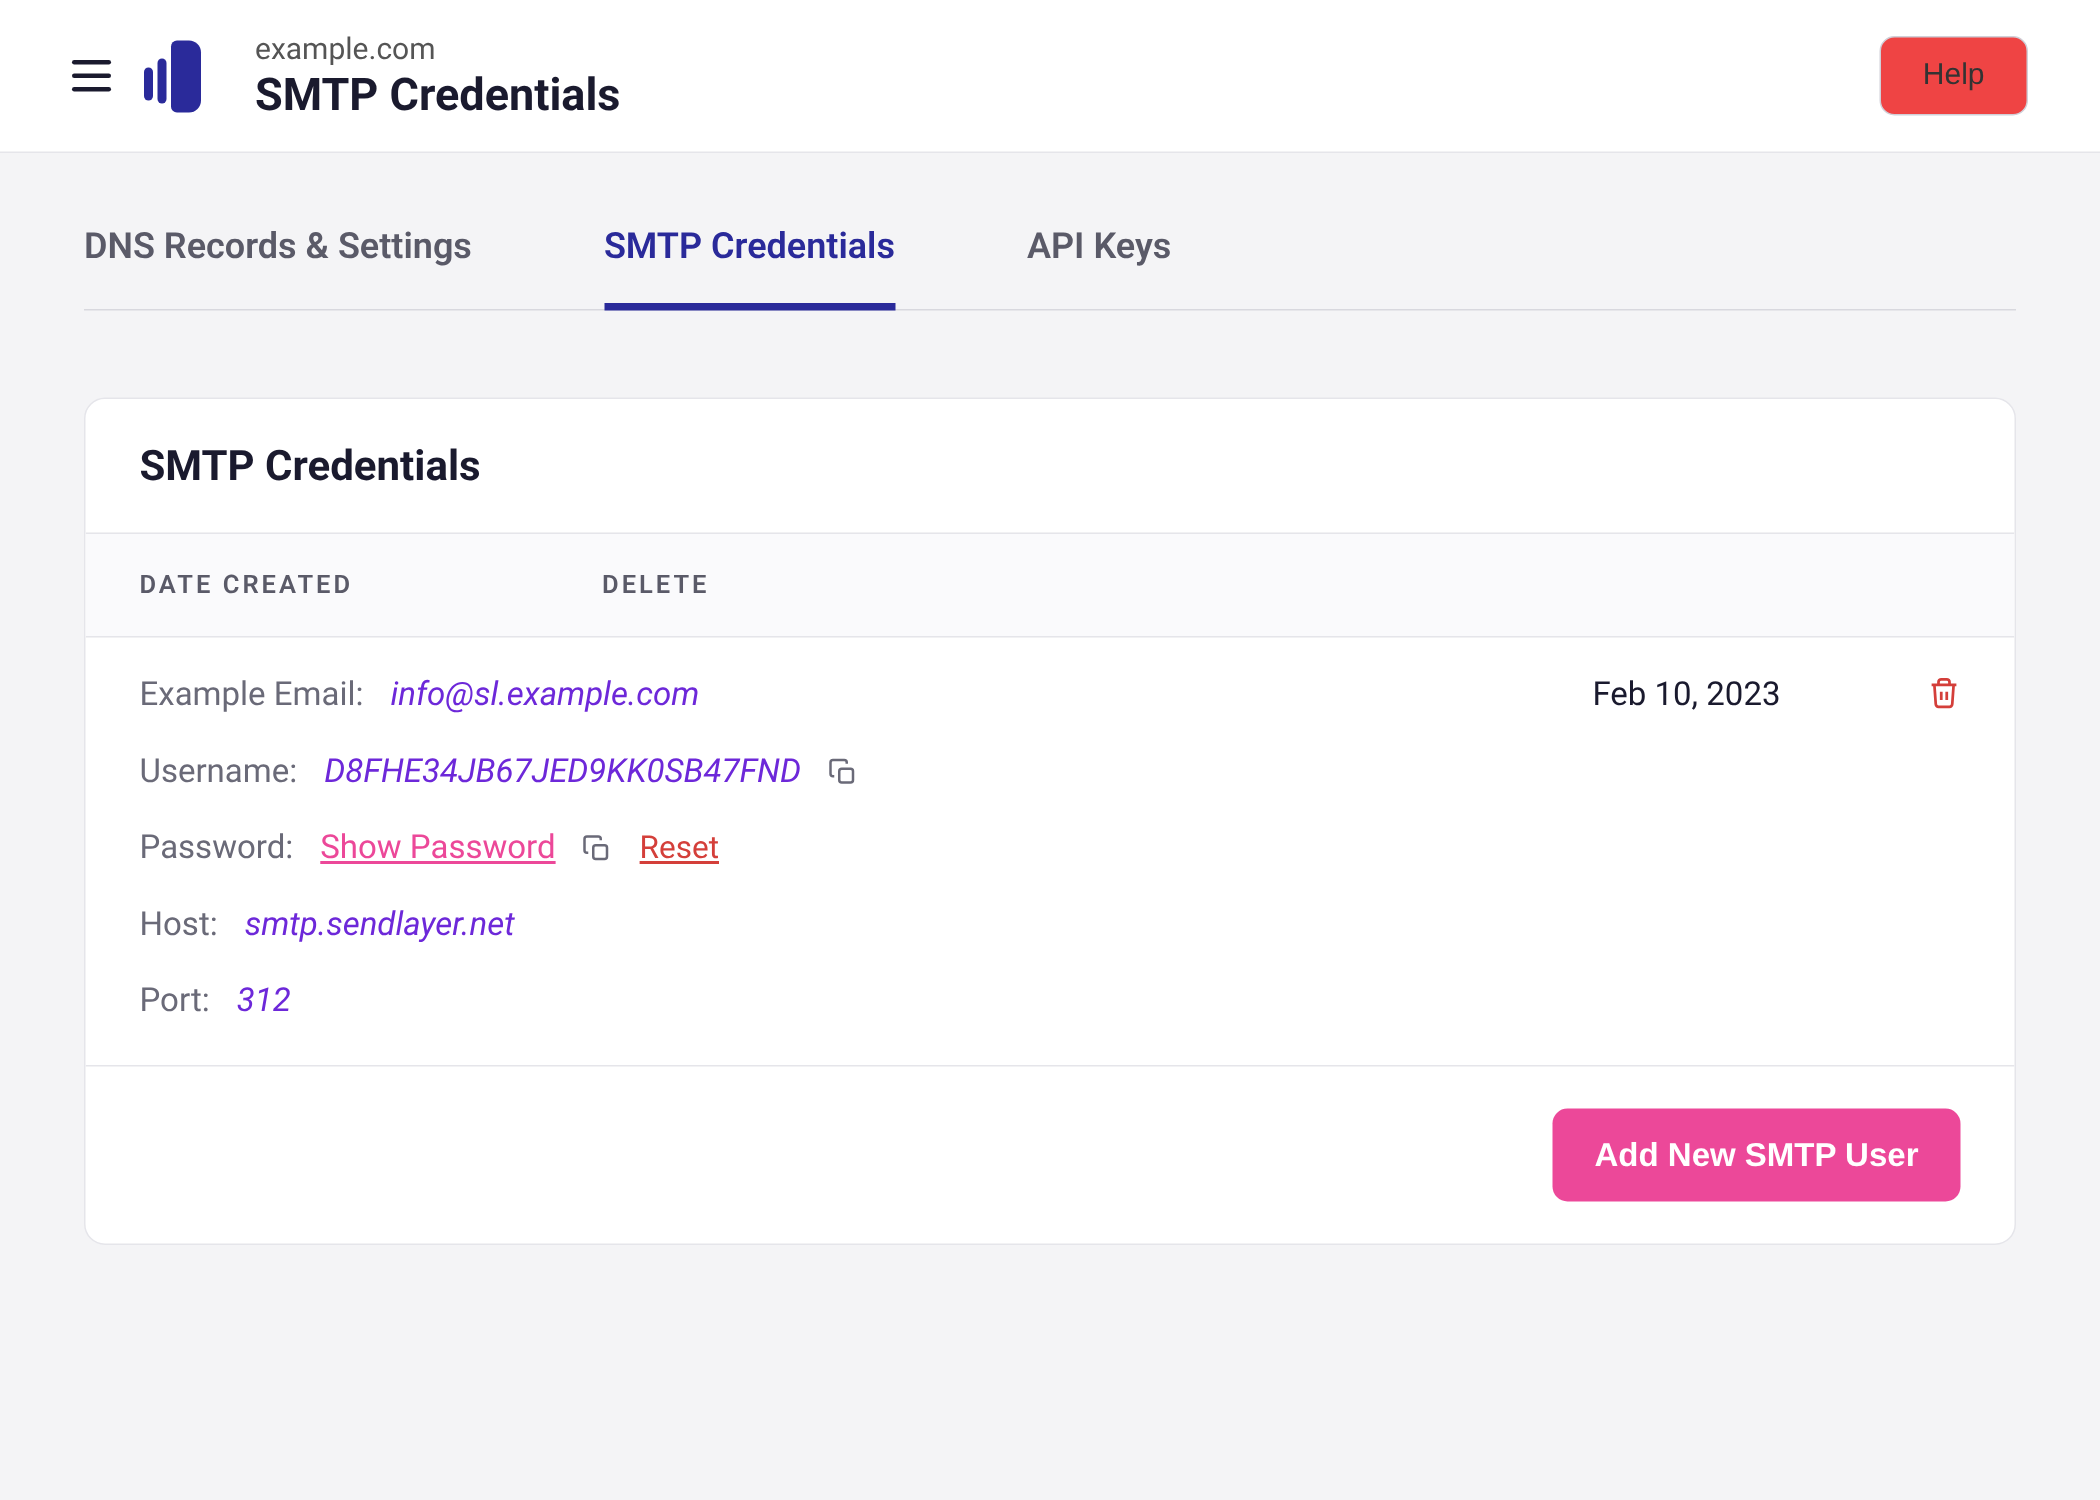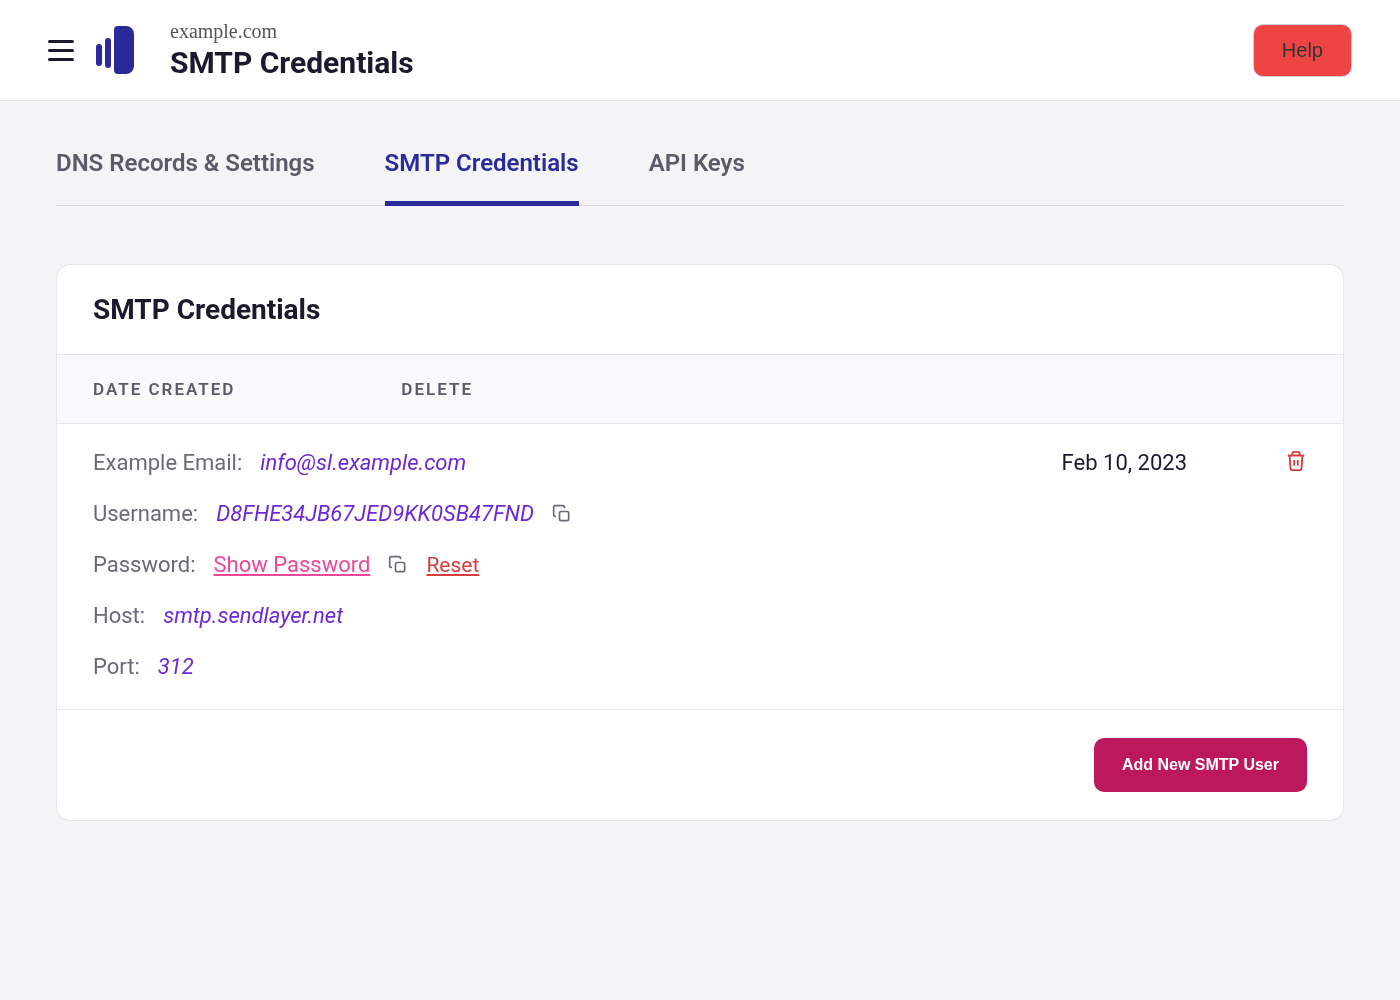--- a/index.html
+++ b/index.html
@@ -64,21 +64,20 @@
     .title-block {
       display: flex;
       flex-direction: column;
       gap: 2px;
       margin-left: 14px;
     }
     
     .domain-text {
       font-size: 20px;
       color: #555;
-      font-family: Liberation Serif, serif;
     }
     
     .page-title {
       font-size: 30px;
       font-weight: 700;
       color: #1a1a2e;
     }
     
     .help-btn {
       background: #ef4444;
@@ -89,21 +88,21 @@
       color: #333;
       cursor: pointer;
     }
     
     .main {
       padding: 0 56px;
     }
     
     .tabs {
       display: flex;
-      gap: 70px;
+      gap: 88px;
       border-bottom: 1px solid #d8d8de;
       padding-top: 48px;
     }
     
     .tab {
       font-size: 24px;
       font-weight: 600;
       color: #5a5a68;
       padding-bottom: 24px;
       cursor: pointer;
@@ -216,26 +215,26 @@
       display: inline-flex;
     }
     
     .card-footer {
       padding: 28px 36px;
       display: flex;
       justify-content: flex-end;
     }
     
     .primary-btn {
-      background: #be185d;
+      background: #ec4899;
       color: #fff;
       border: none;
       border-radius: 10px;
       padding: 18px 28px;
-      font-size: 16px;
+      font-size: 22px;
       font-weight: 700;
       cursor: pointer;
     }
   </style>
 </head>
 <body>
 
 <div class="header">
   <div class="header-left">
     <div class="hamburger">

